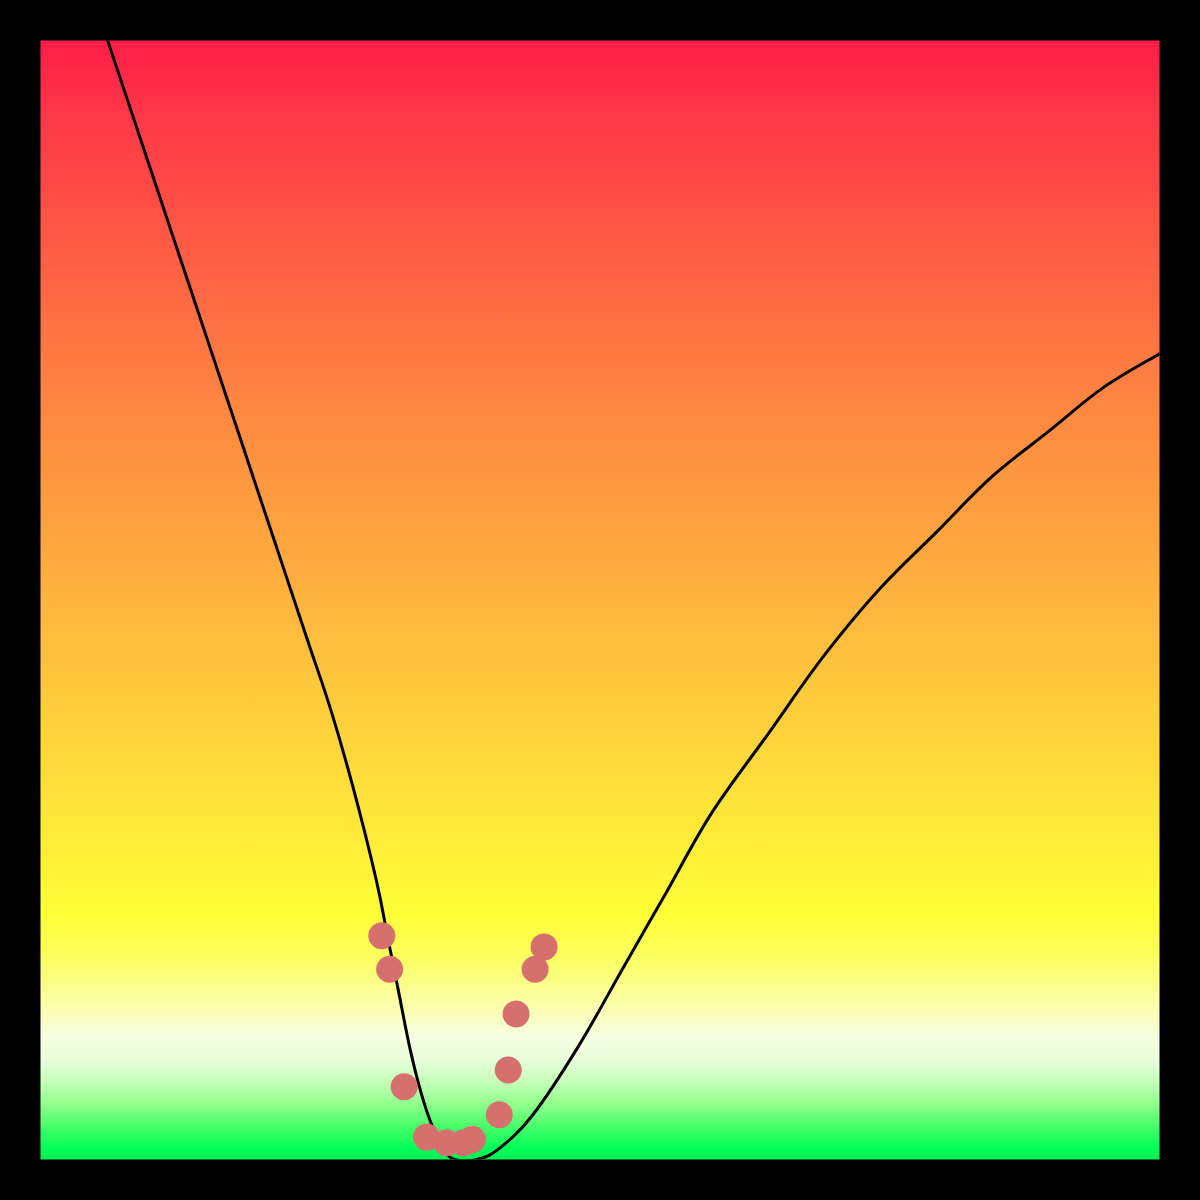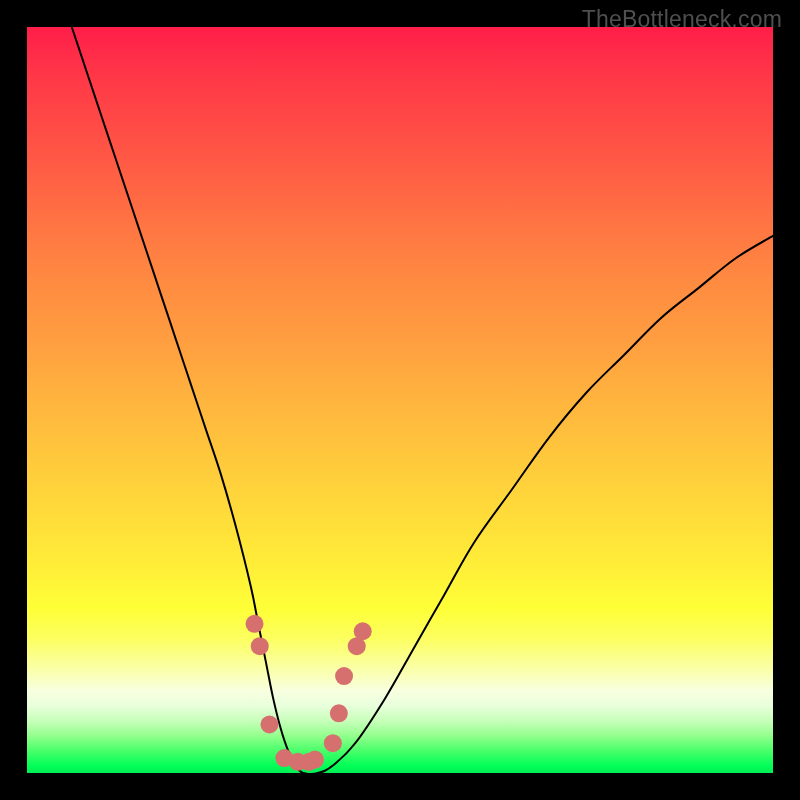--- a/index.html
+++ b/index.html
@@ -64,21 +64,20 @@
     left: 0;
     top: 0;
     width: 746px;
     height: 746px;
   }
 </style>
 </head>
 <body>
 
 <div class="frame">
-  <div class="watermark">TheBottleneck.com</div>
   <div class="plot">
     <svg class="curve" id="curve-svg" viewBox="0 0 746 746" preserveAspectRatio="none">
         <path d="M 44.76 0.00 C 47.45 8.06, 54.31 28.65, 59.68 44.76 C 65.05 60.87, 69.23 73.41, 74.60 89.52 C 79.97 105.63, 84.15 118.17, 89.52 134.28 C 94.89 150.39, 99.07 162.93, 104.44 179.04 C 109.81 195.15, 113.99 207.69, 119.36 223.80 C 124.73 239.91, 128.91 252.45, 134.28 268.56 C 139.65 284.67, 143.83 297.21, 149.20 313.32 C 154.57 329.43, 158.75 341.97, 164.12 358.08 C 169.49 374.19, 173.67 386.73, 179.04 402.84 C 184.41 418.95, 188.59 430.14, 193.96 447.60 C 199.33 465.06, 203.51 479.68, 208.88 499.82 C 214.25 519.96, 219.77 542.04, 223.80 559.50 C 227.83 576.96, 228.57 583.37, 231.26 596.80 C 233.95 610.23, 236.03 620.67, 238.72 634.10 C 241.41 647.53, 243.49 659.31, 246.18 671.40 C 248.87 683.49, 250.95 691.84, 253.64 701.24 C 256.33 710.64, 258.41 716.91, 261.10 723.62 C 263.79 730.33, 265.87 734.51, 268.56 738.54 C 271.25 742.57, 271.99 744.66, 276.02 746.00 C 280.05 747.34, 285.57 747.34, 290.94 746.00 C 296.31 744.66, 299.15 743.91, 305.86 738.54 C 312.57 733.17, 318.84 728.25, 328.24 716.16 C 337.64 704.07, 347.34 688.86, 358.08 671.40 C 368.82 653.94, 377.18 637.98, 387.92 619.18 C 398.66 600.38, 407.02 585.76, 417.76 566.96 C 428.50 548.16, 435.51 533.54, 447.60 514.74 C 459.69 495.94, 471.47 481.32, 484.90 462.52 C 498.33 443.72, 508.77 427.76, 522.20 410.30 C 535.63 392.84, 546.07 380.31, 559.50 365.54 C 572.93 350.77, 583.37 341.67, 596.80 328.24 C 610.23 314.81, 620.67 303.03, 634.10 290.94 C 647.53 278.85, 657.97 271.84, 671.40 261.10 C 684.83 250.36, 695.27 240.66, 708.70 231.26 C 722.13 221.86, 739.29 212.91, 746.00 208.88" fill="none" stroke="#000000" stroke-width="2" stroke-linecap="round"></path>
         <circle cx="227.53" cy="596.80" r="9" fill="#d6706f"></circle>
         <circle cx="232.75" cy="619.18" r="9" fill="#d6706f"></circle>
         <circle cx="242.45" cy="697.51" r="9" fill="#d6706f"></circle>
         <circle cx="257.37" cy="731.08" r="9" fill="#d6706f"></circle>
         <circle cx="270.80" cy="734.81" r="9" fill="#d6706f"></circle>
         <circle cx="281.99" cy="734.81" r="9" fill="#d6706f"></circle>
         <circle cx="287.96" cy="732.57" r="9" fill="#d6706f"></circle>

